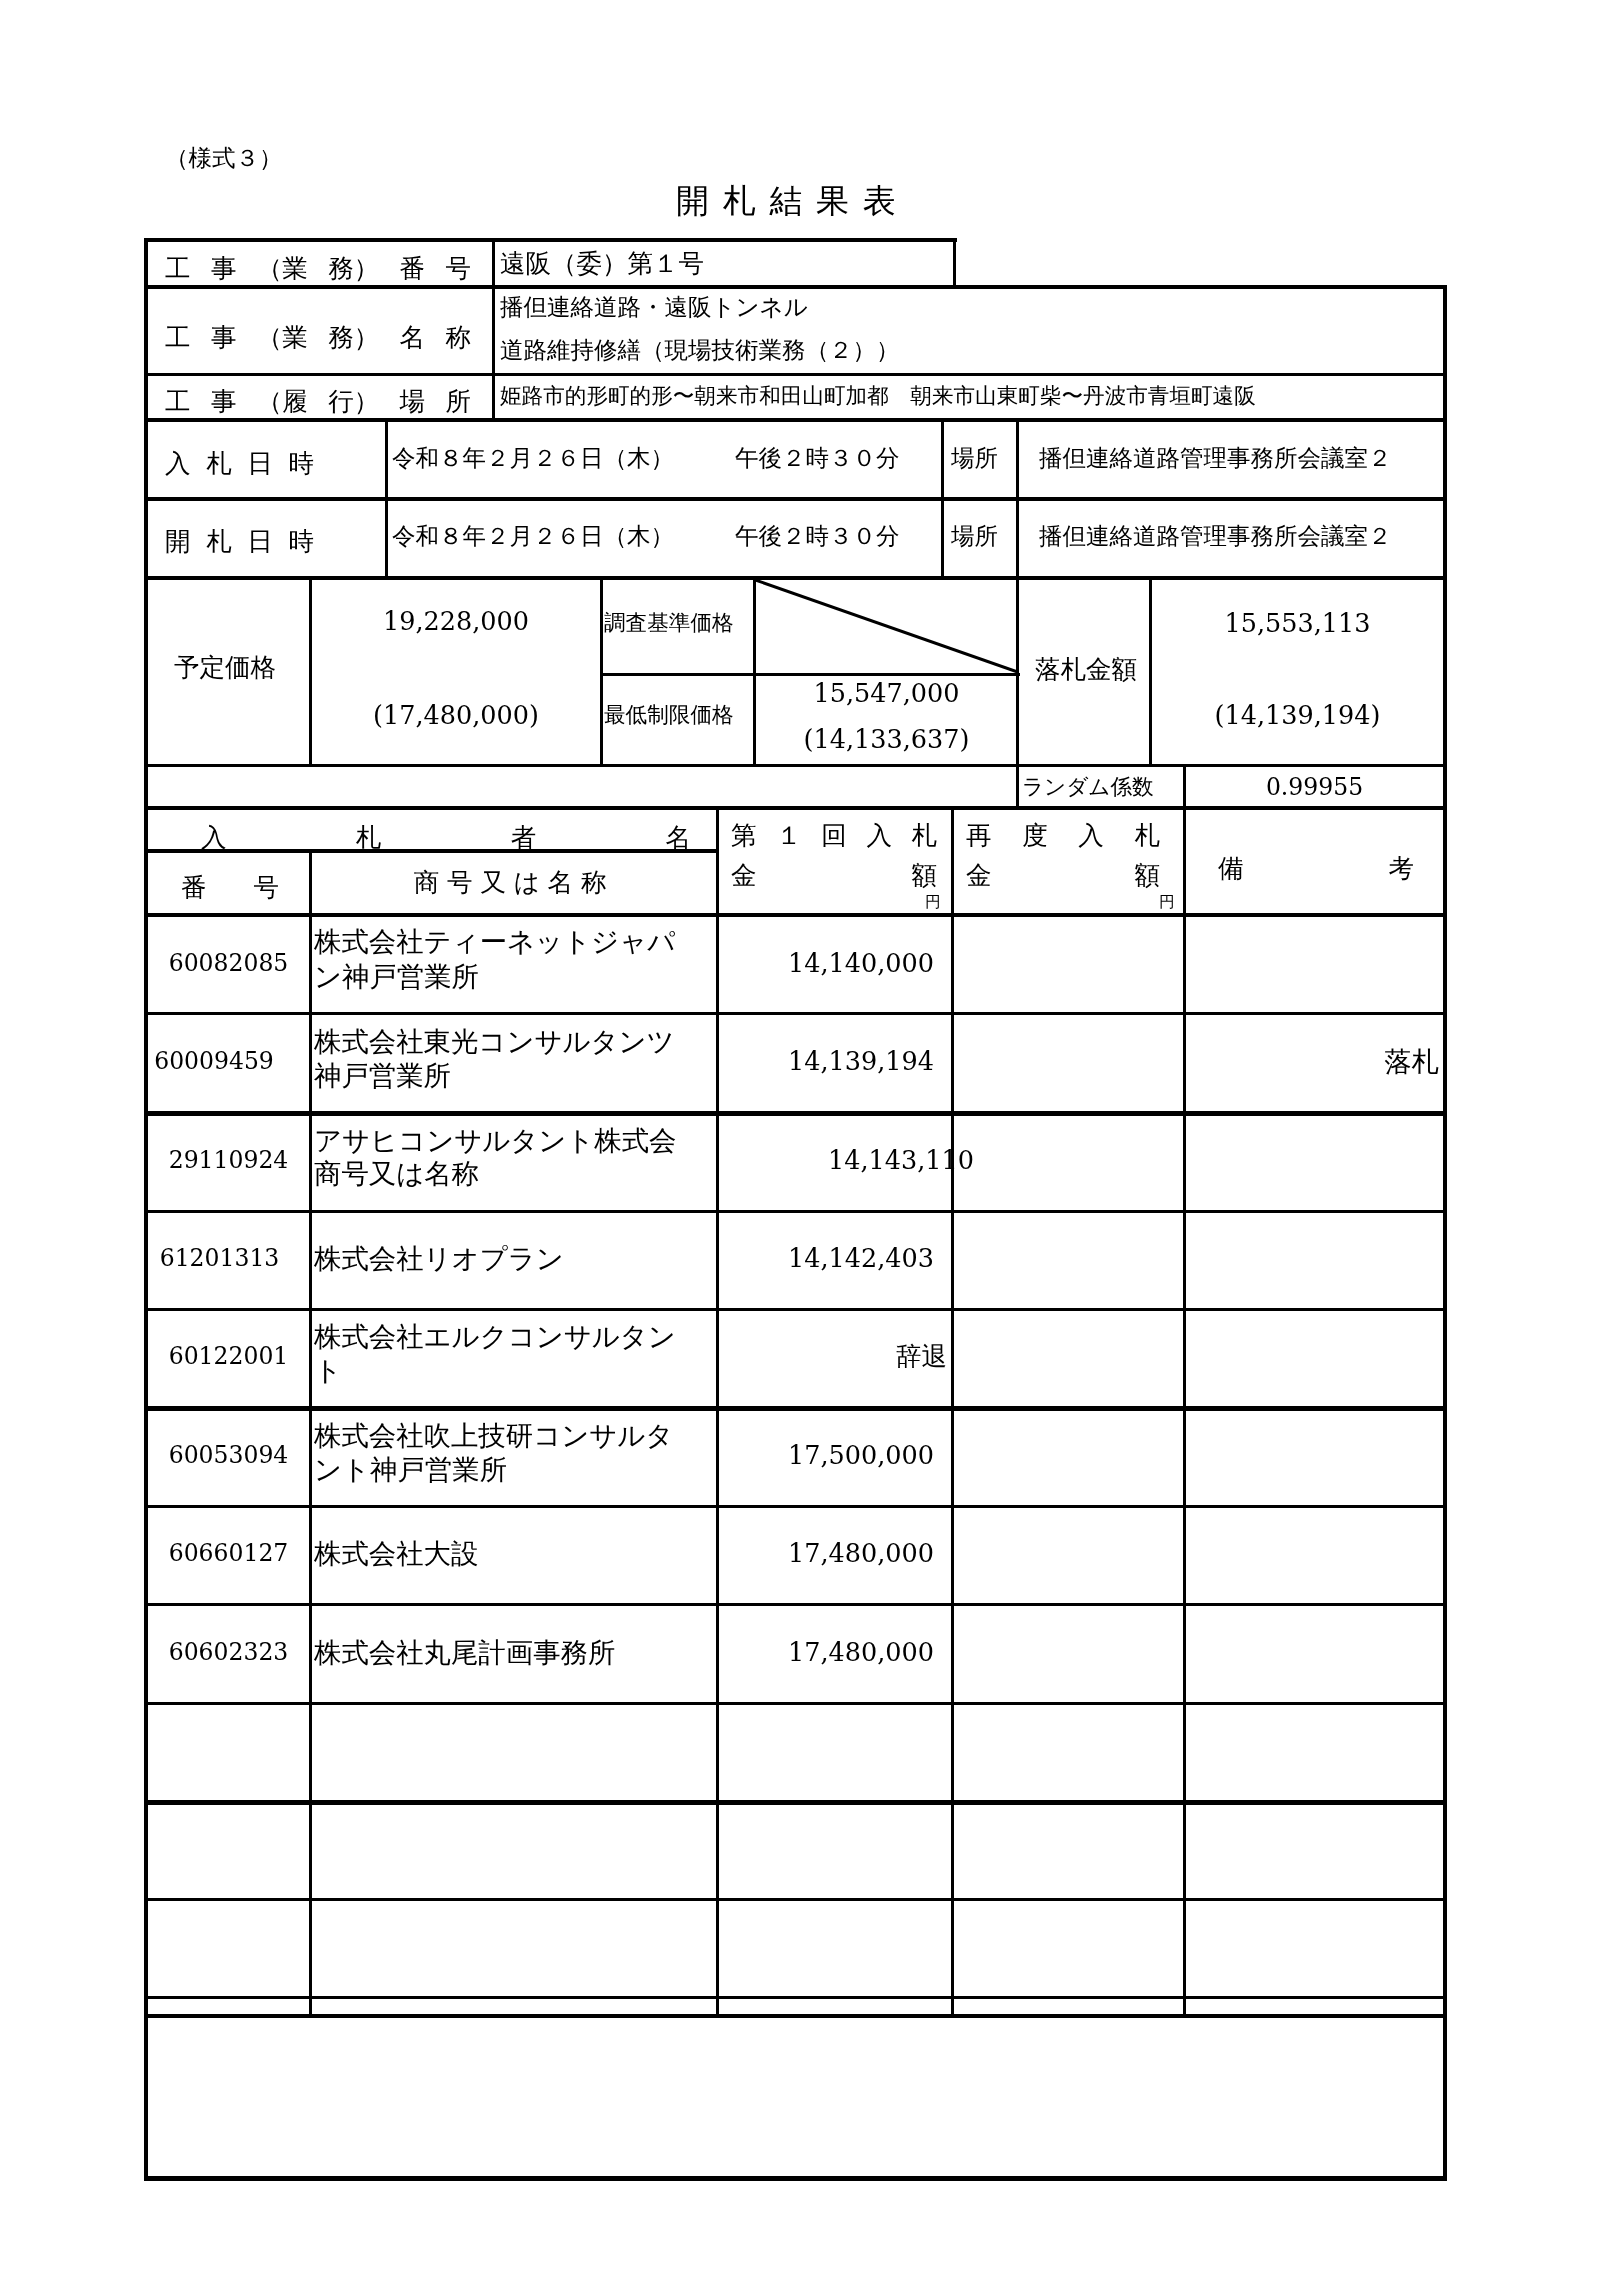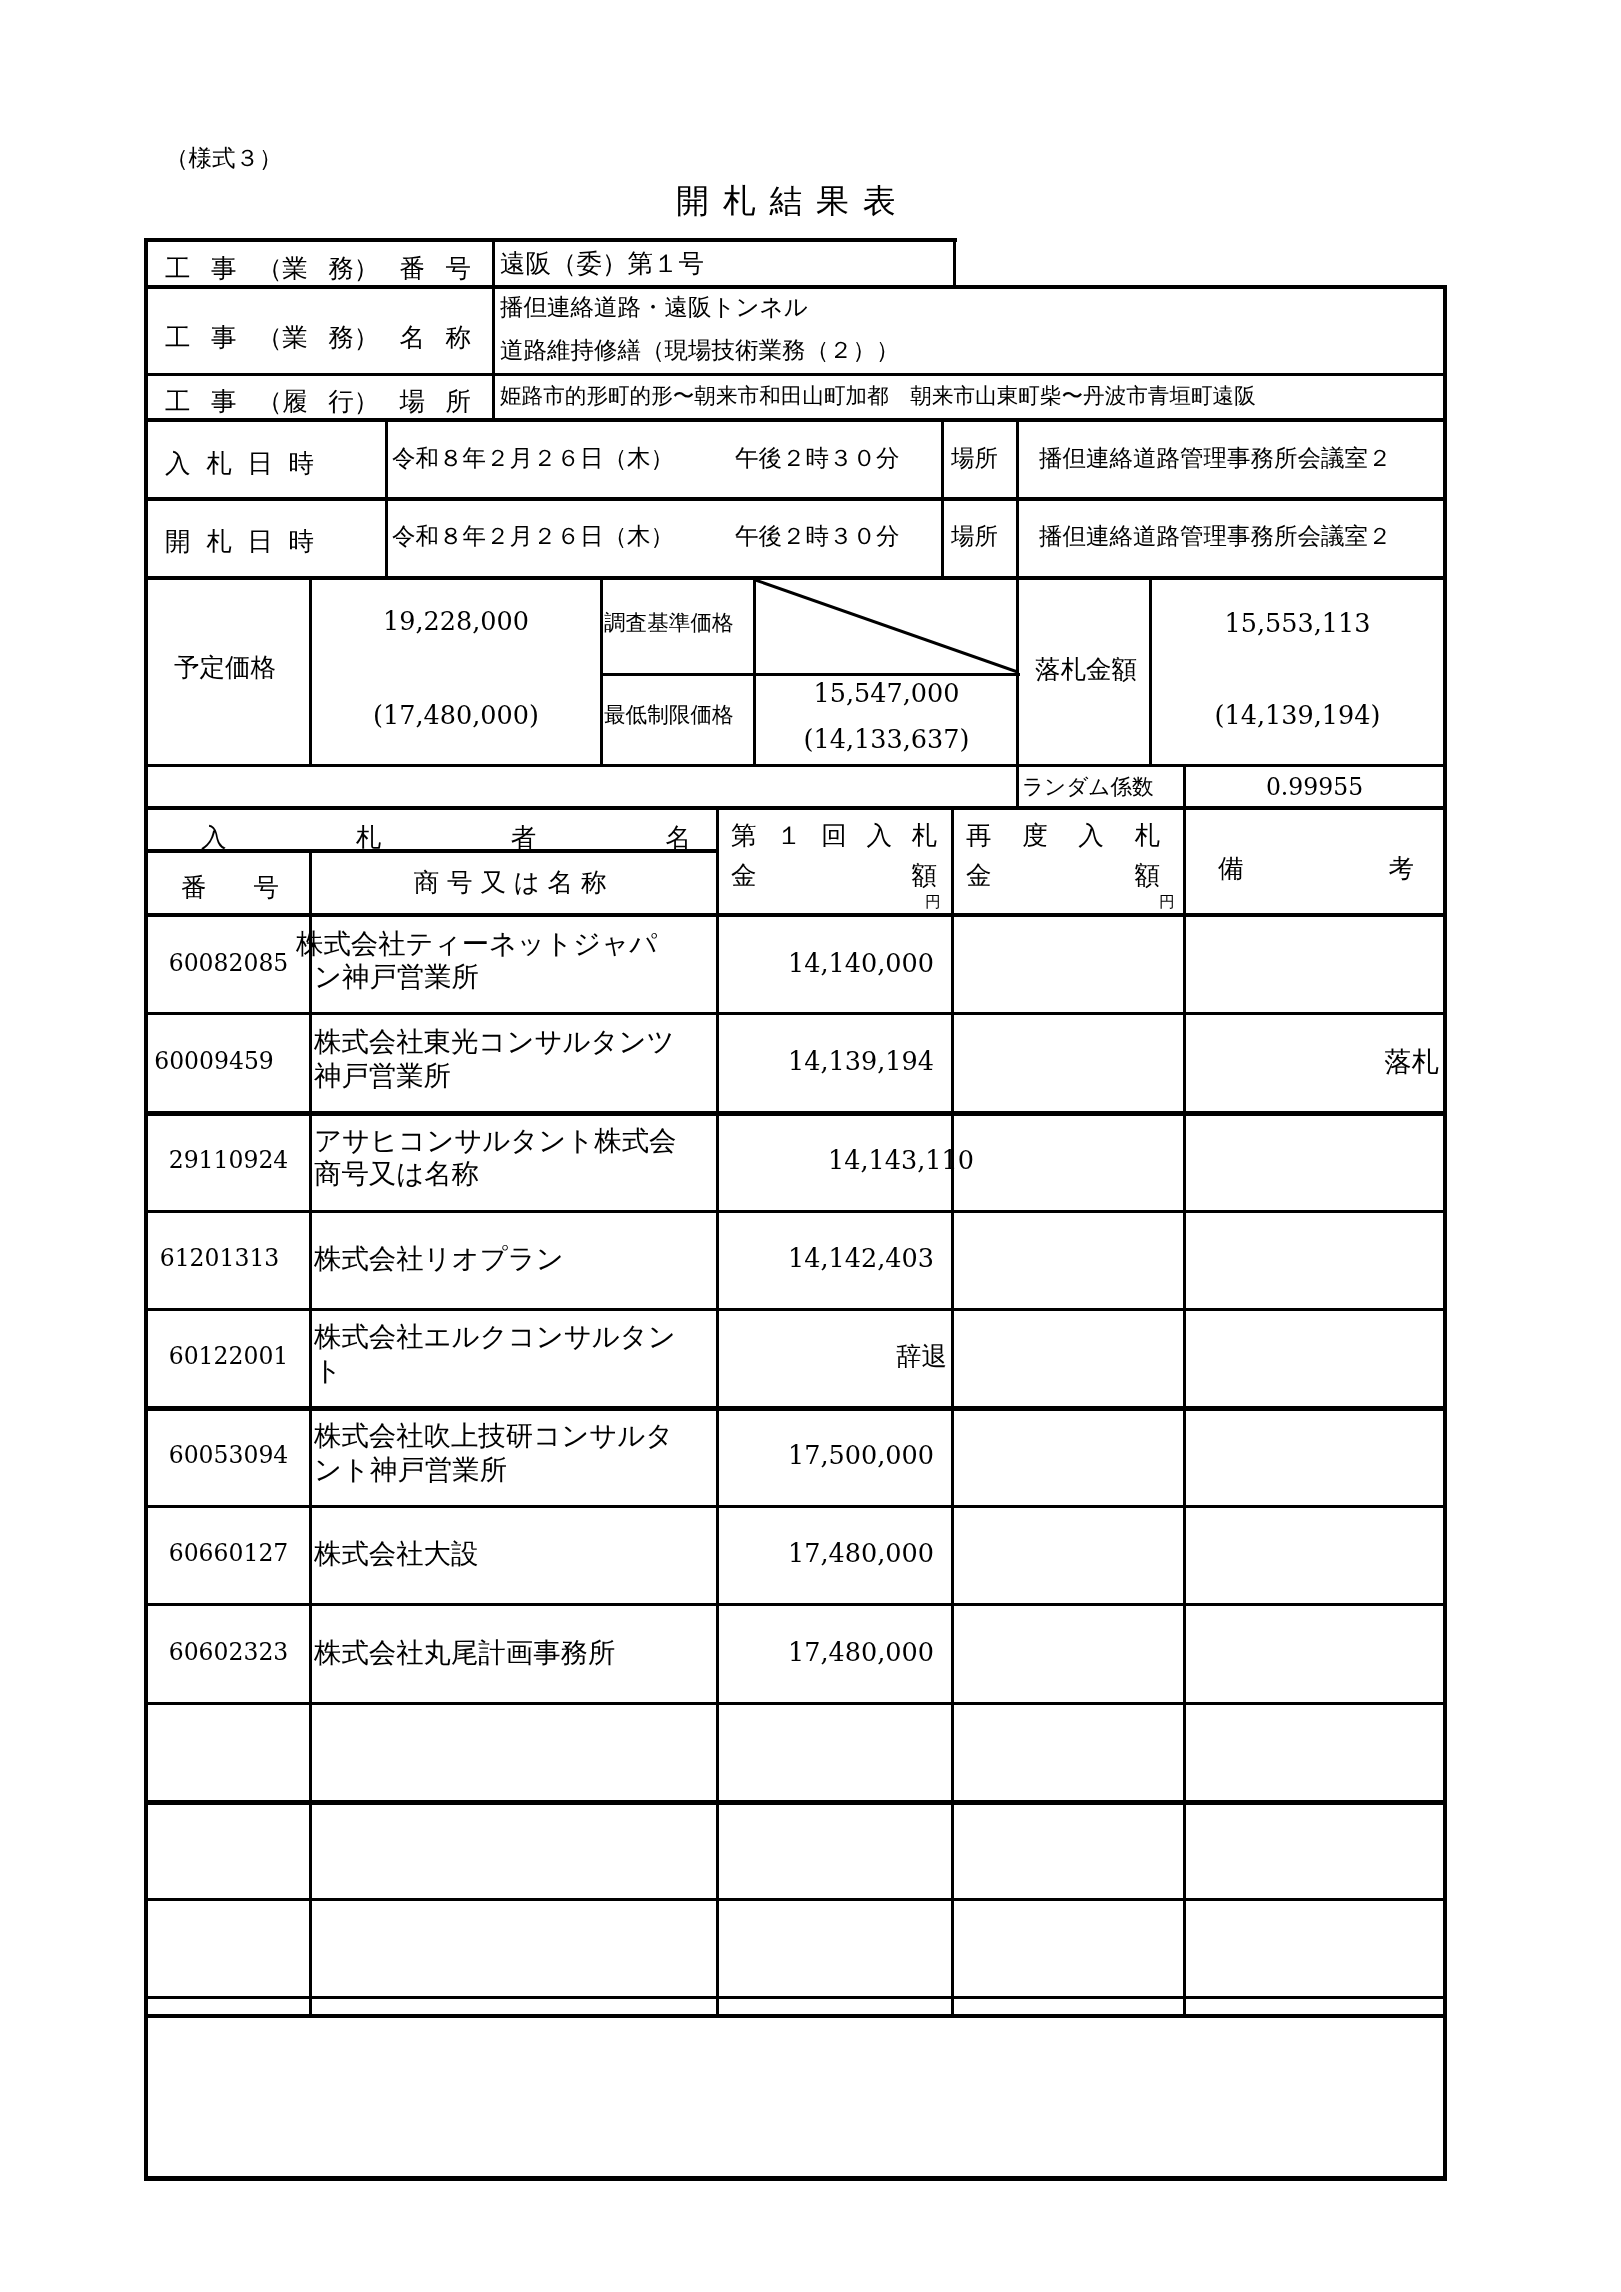--- a/index.html
+++ b/index.html
@@ -184,21 +184,21 @@
   <div class="spread f26" style="left:1218px;top:851px;width:196px;">
     <span>備</span>
       <span>考</span>
   </div>
 </div>
 
 <div id="rows">
     <div>
       <div class="hl" style="left:144px;top:1012px;width:1303px;height:2.9px;"></div>
       <div class="t f24 ct" style="left:148px;top:952px;width:161px;">60082085</div>
-      <div class="t f28" style="left:296px;top:930px;">株式会社ティーネットジャパ</div>
+      <div class="t f28" style="left:314px;top:930px;font-family:Liberation Mono, monospace;">株式会社ティーネットジャパ</div>
       <div class="t f28" style="left:314px;top:963px;">ン神戸営業所</div>
       <div class="t f26 rt" style="left:718px;top:951px;width:216px;">14,140,000</div>
       <div class="t f26 rt" style="left:954px;top:951px;width:216px;"></div>
       <div class="t f28 rt" style="left:1186px;top:950px;width:253px;"></div>
     </div>
     <div>
       <div class="hl" style="left:144px;top:1111px;width:1303px;height:4.9px;"></div>
       <div class="t f24 ct" style="left:148px;top:1050px;width:132px;">60009459</div>
       <div class="t f28" style="left:314px;top:1028px;">株式会社東光コンサルタンツ</div>
       <div class="t f28" style="left:314px;top:1062px;">神戸営業所</div>

